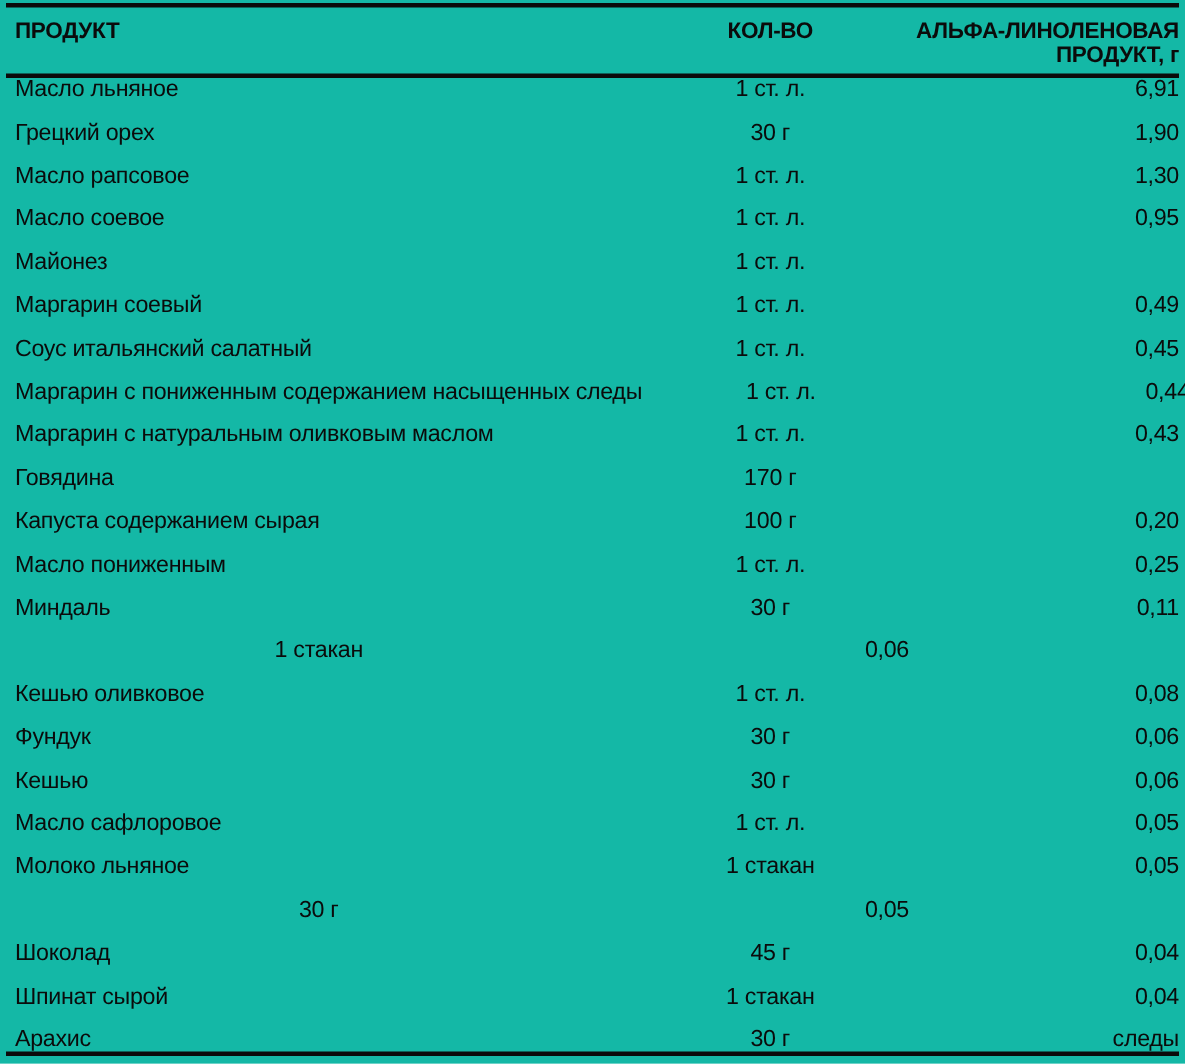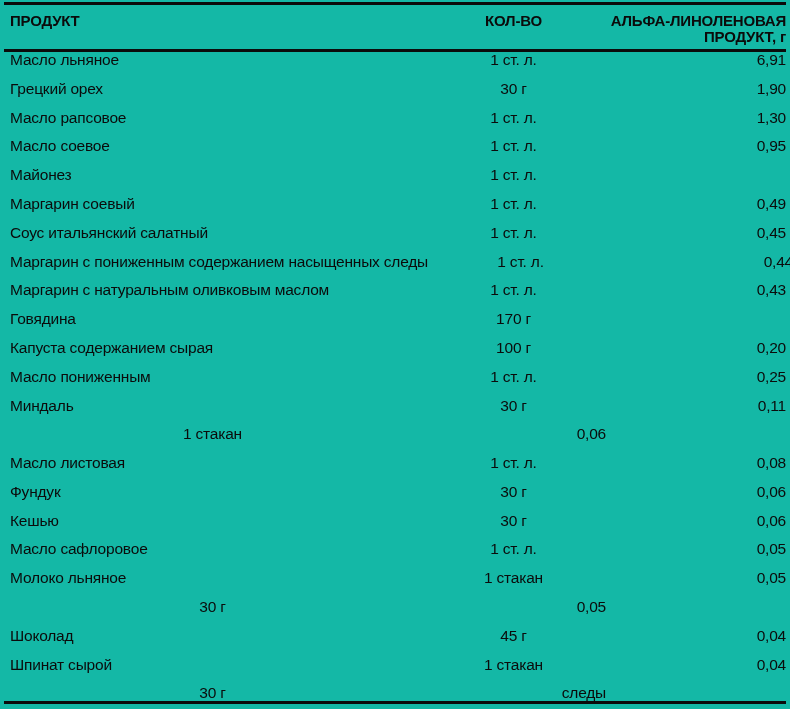--- a/index.html
+++ b/index.html
@@ -141,21 +141,21 @@
       <div class="row">
     <div class="cell c1">Миндаль</div>
     <div class="cell c2">30 г</div>
     <div class="cell c3">0,11</div>
   </div>
       <div class="row">
     <div class="cell c2">1 стакан</div>
     <div class="cell c3">0,06</div>
   </div>
       <div class="row">
-    <div class="cell c1">Масло листовая</div>
+    <div class="cell c1">Кешью оливковое</div>
     <div class="cell c2">1 ст. л.</div>
     <div class="cell c3">0,08</div>
   </div>
       <div class="row">
     <div class="cell c1">Фундук</div>
     <div class="cell c2">30 г</div>
     <div class="cell c3">0,06</div>
   </div>
       <div class="row">
     <div class="cell c1">Кешью</div>
@@ -180,20 +180,21 @@
     <div class="cell c1">Шоколад</div>
     <div class="cell c2">45 г</div>
     <div class="cell c3">0,04</div>
   </div>
       <div class="row">
     <div class="cell c1">Шпинат сырой</div>
     <div class="cell c2">1 стакан</div>
     <div class="cell c3">0,04</div>
   </div>
       <div class="row">
+    <div class="cell c1">Арахис</div>
     <div class="cell c2">30 г</div>
     <div class="cell c3">следы</div>
   </div>
     </div>
 
   <div class="rule"></div>
 
 </div>
 
 </body></html>

